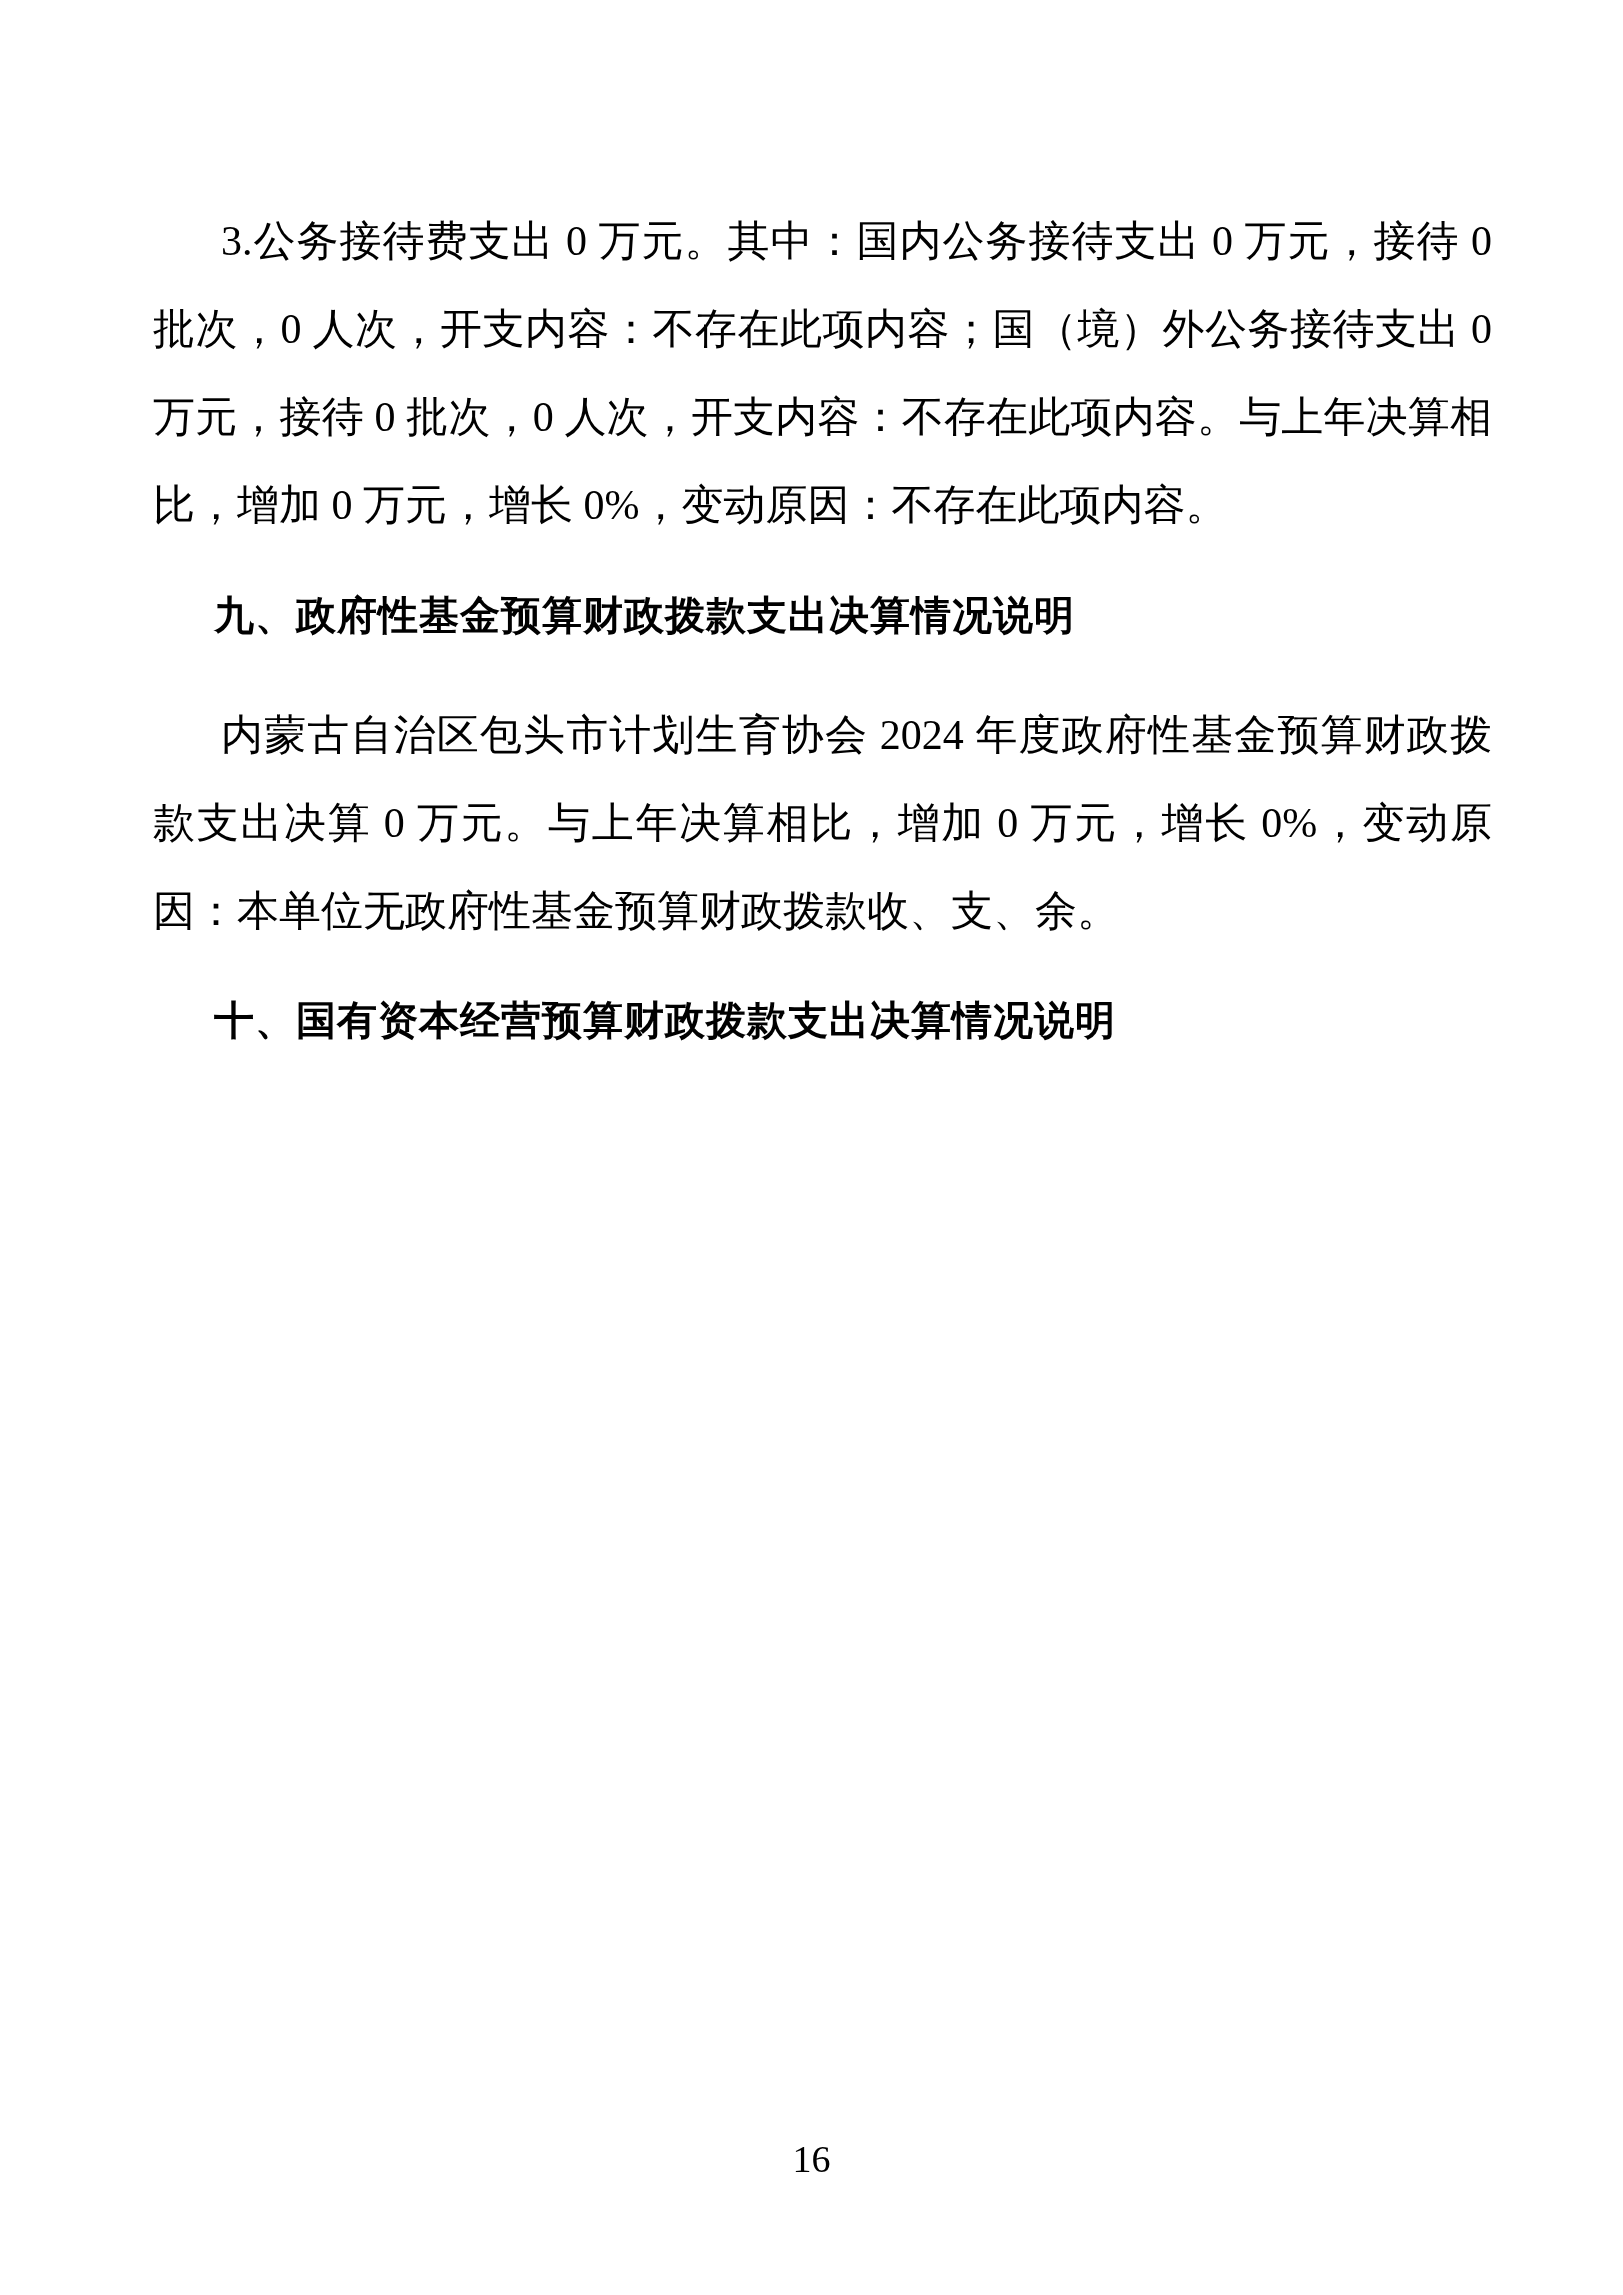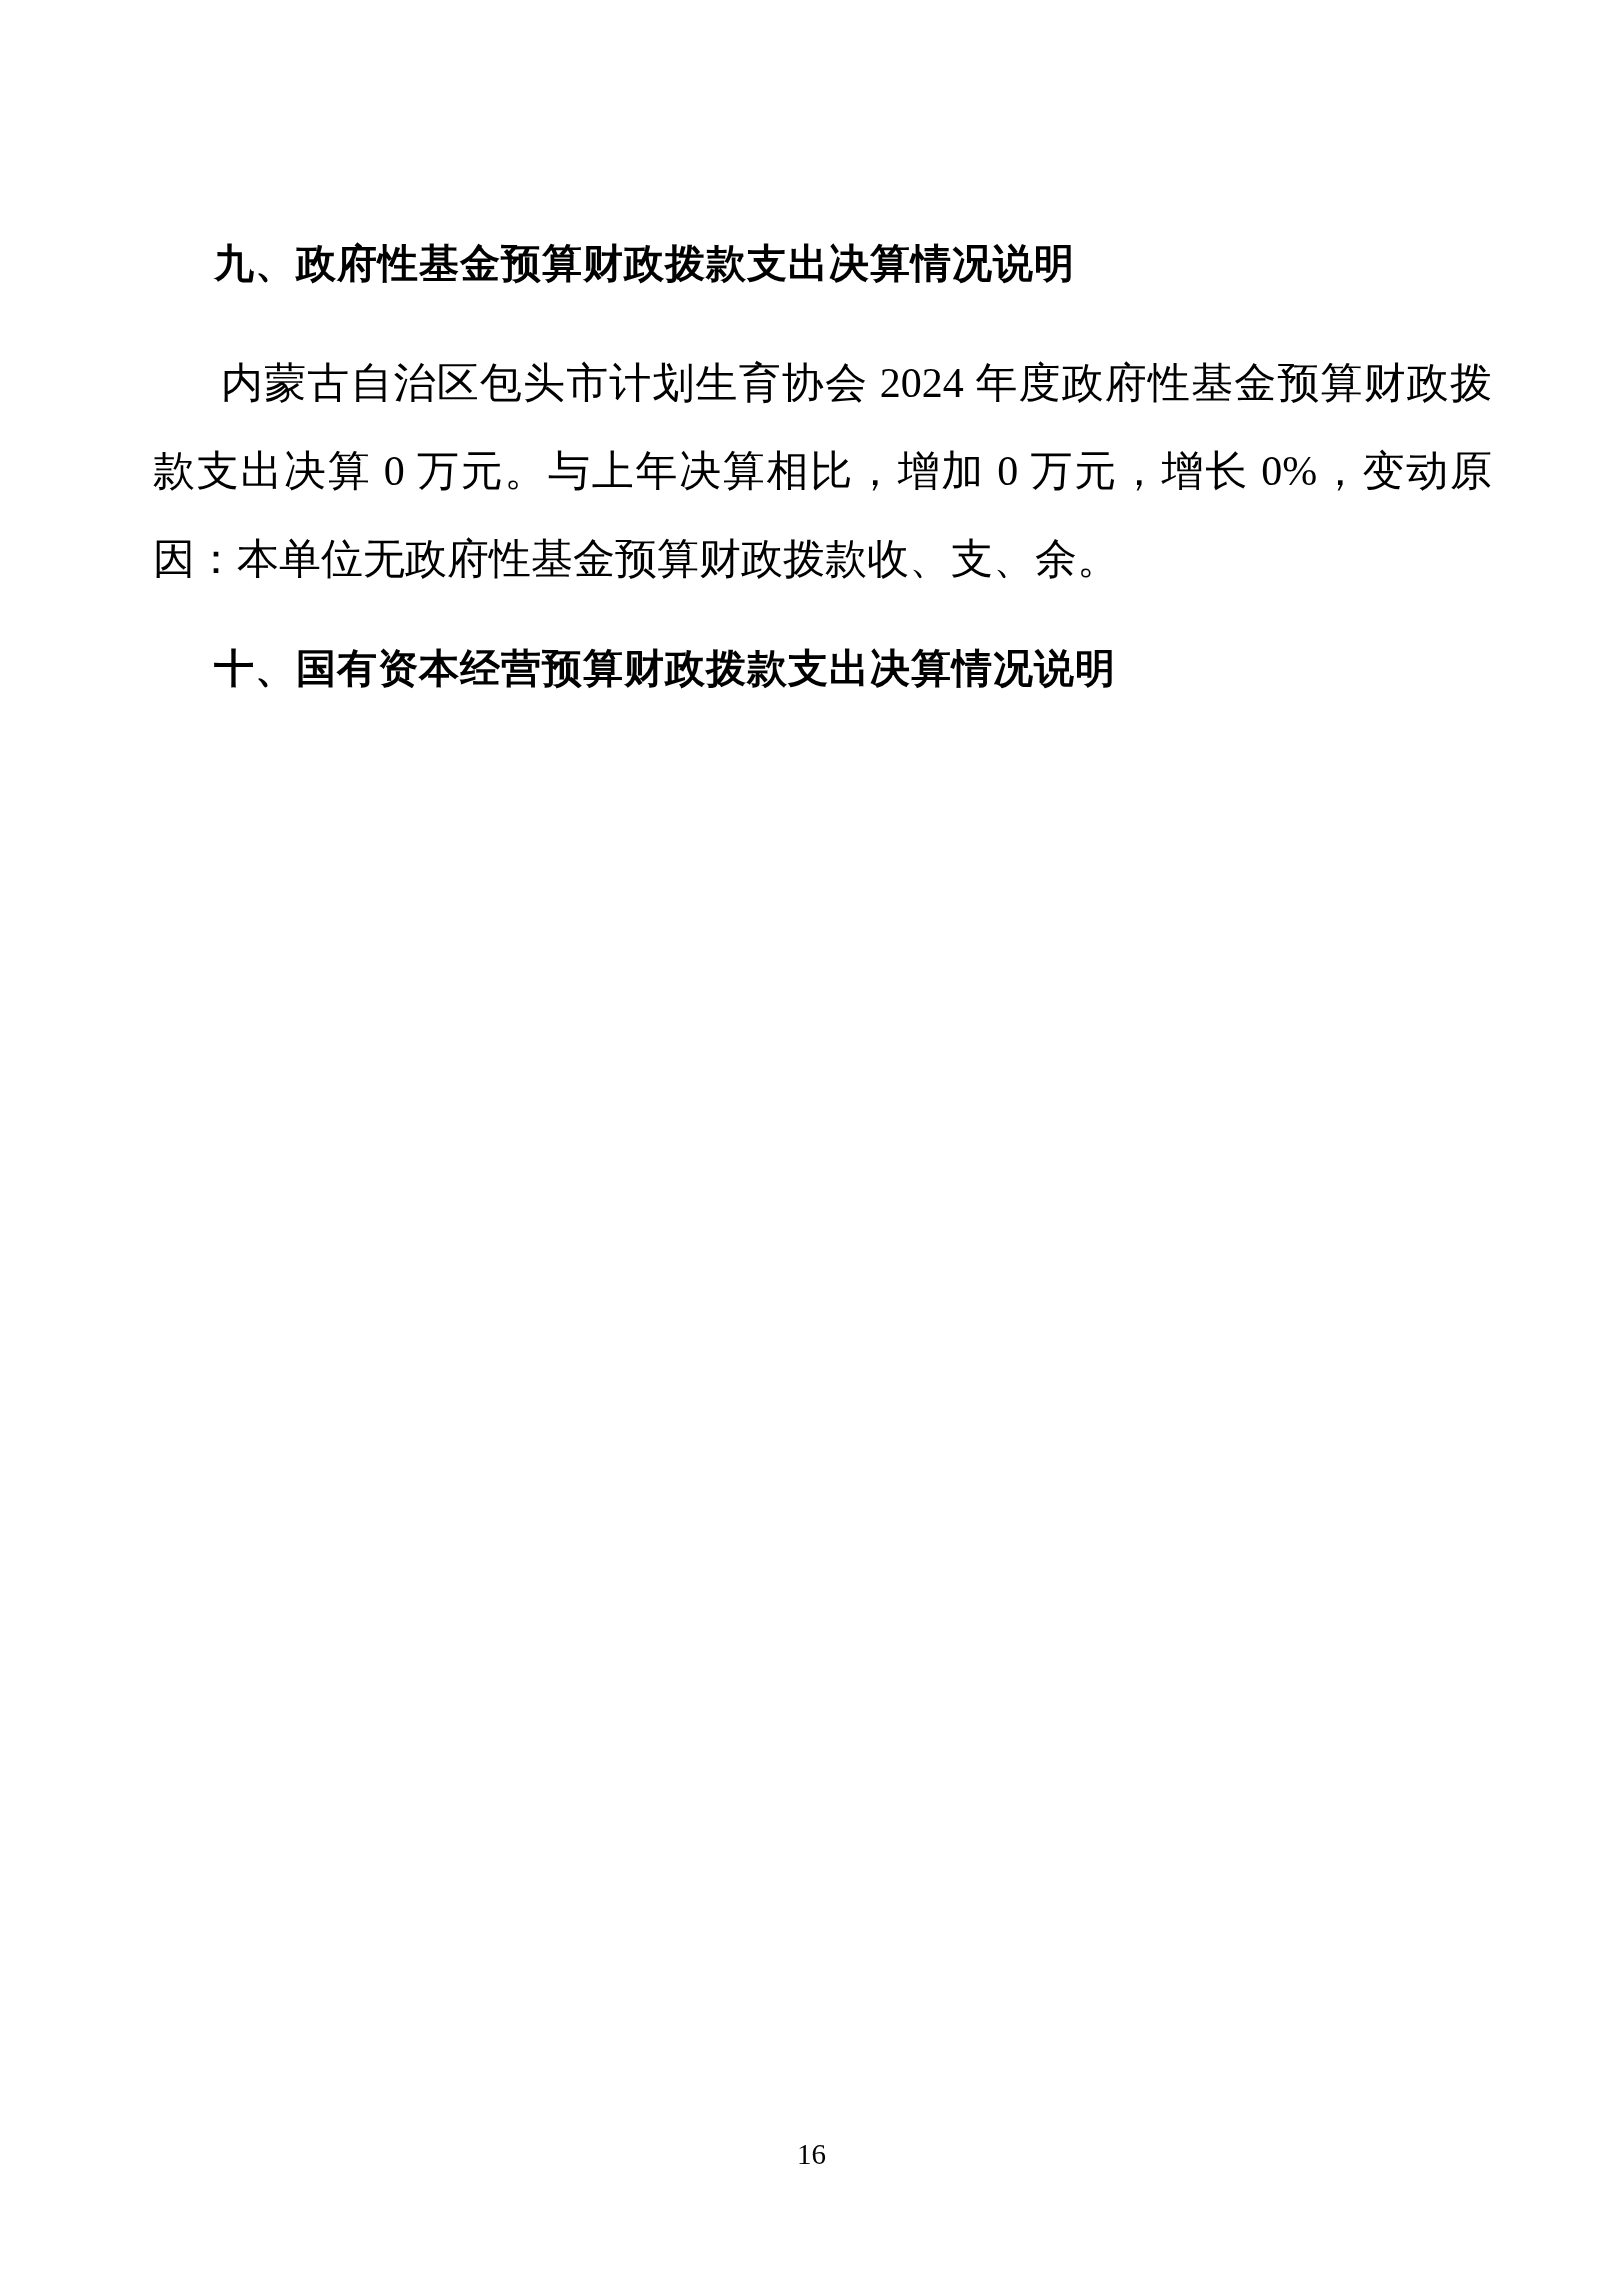--- a/index.html
+++ b/index.html
@@ -40,29 +40,30 @@
     text-indent: 61px;
     letter-spacing: 1px;
   }
   .page-number {
     position: absolute;
     left: 0;
     right: 0;
     top: 2140px;
     text-align: center;
     font-family: "Liberation Serif", "DejaVu Serif", serif;
-    font-size: 29px;
+    font-size: 38px;
     line-height: 1;
   }
 </style>
 </head>
 <body>
 
 <div class="page">
   <div class="content">
+    <p class="para">3.公务接待费支出 0 万元。其中：国内公务接待支出 0 万元，接待 0 批次，0 人次，开支内容：不存在此项内容；国（境）外公务接待支出 0 万元，接待 0 批次，0 人次，开支内容：不存在此项内容。与上年决算相比，增加 0 万元，增长 0%，变动原因：不存在此项内容。</p>
 
     <h2 class="heading">九、政府性基金预算财政拨款支出决算情况说明</h2>
 
     <p class="para">内蒙古自治区包头市计划生育协会 2024 年度政府性基金预算财政拨款支出决算 0 万元。与上年决算相比，增加 0 万元，增长 0%，变动原因：本单位无政府性基金预算财政拨款收、支、余。</p>
 
     <h2 class="heading">十、国有资本经营预算财政拨款支出决算情况说明</h2>
 
 
 
 

